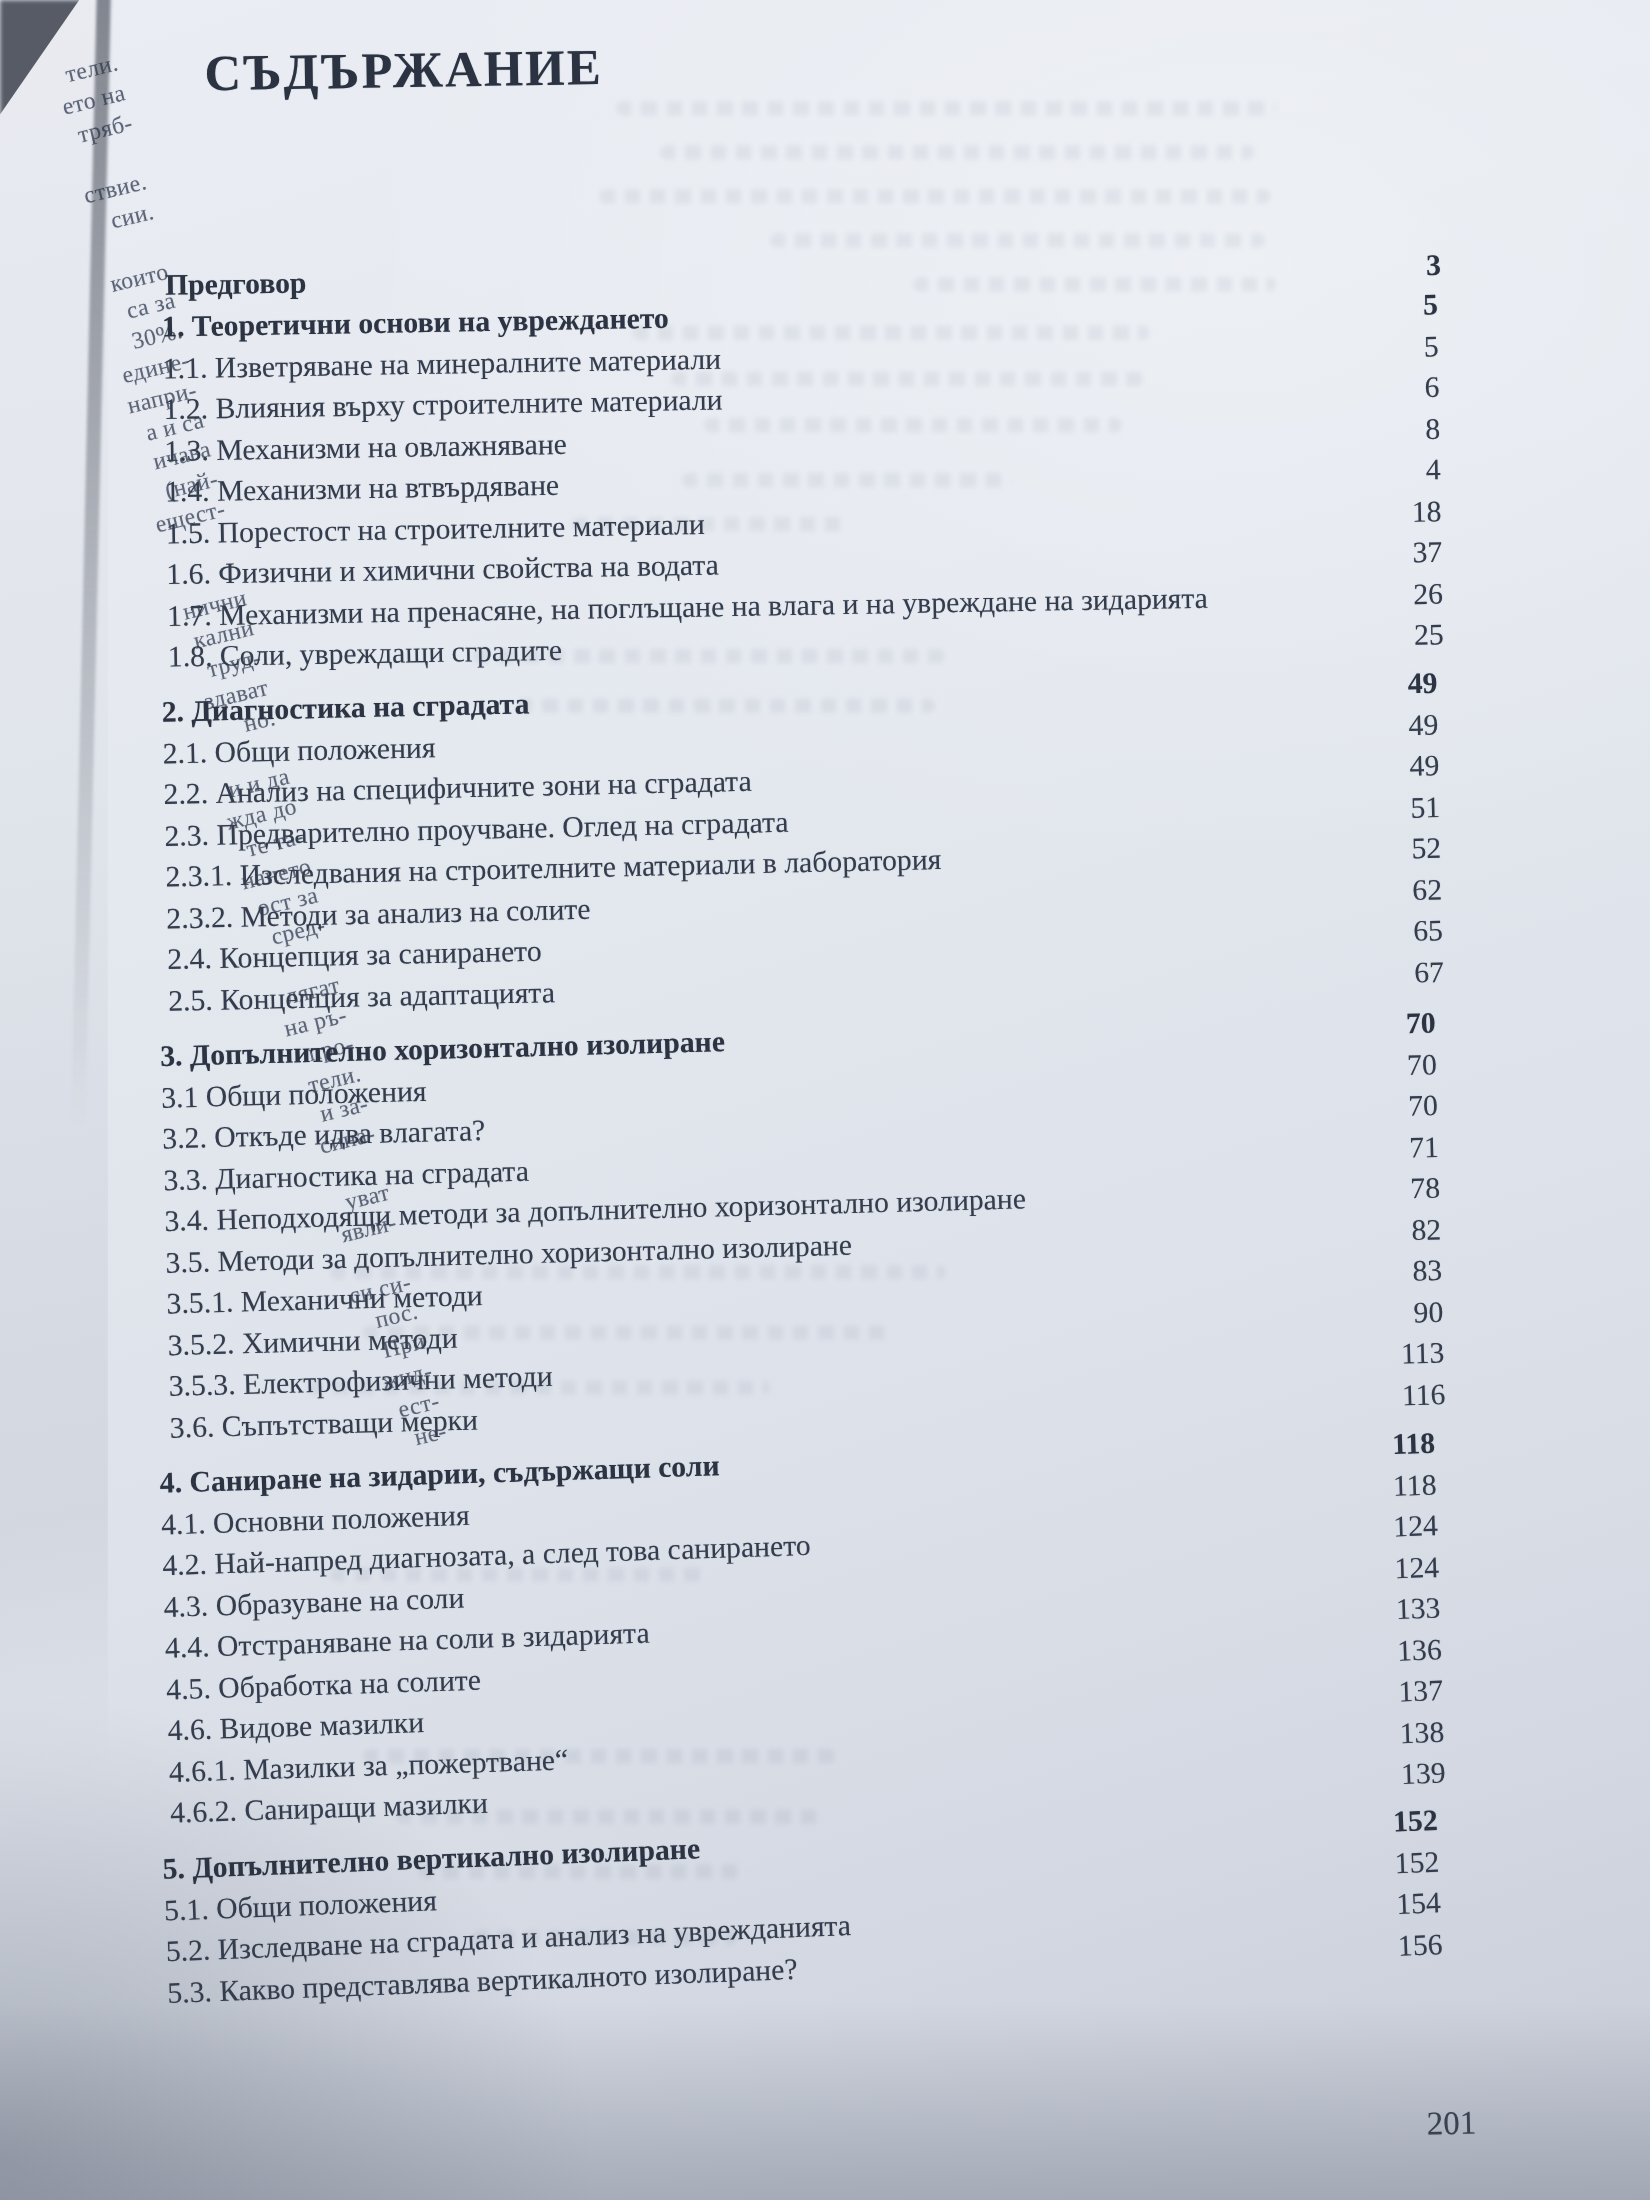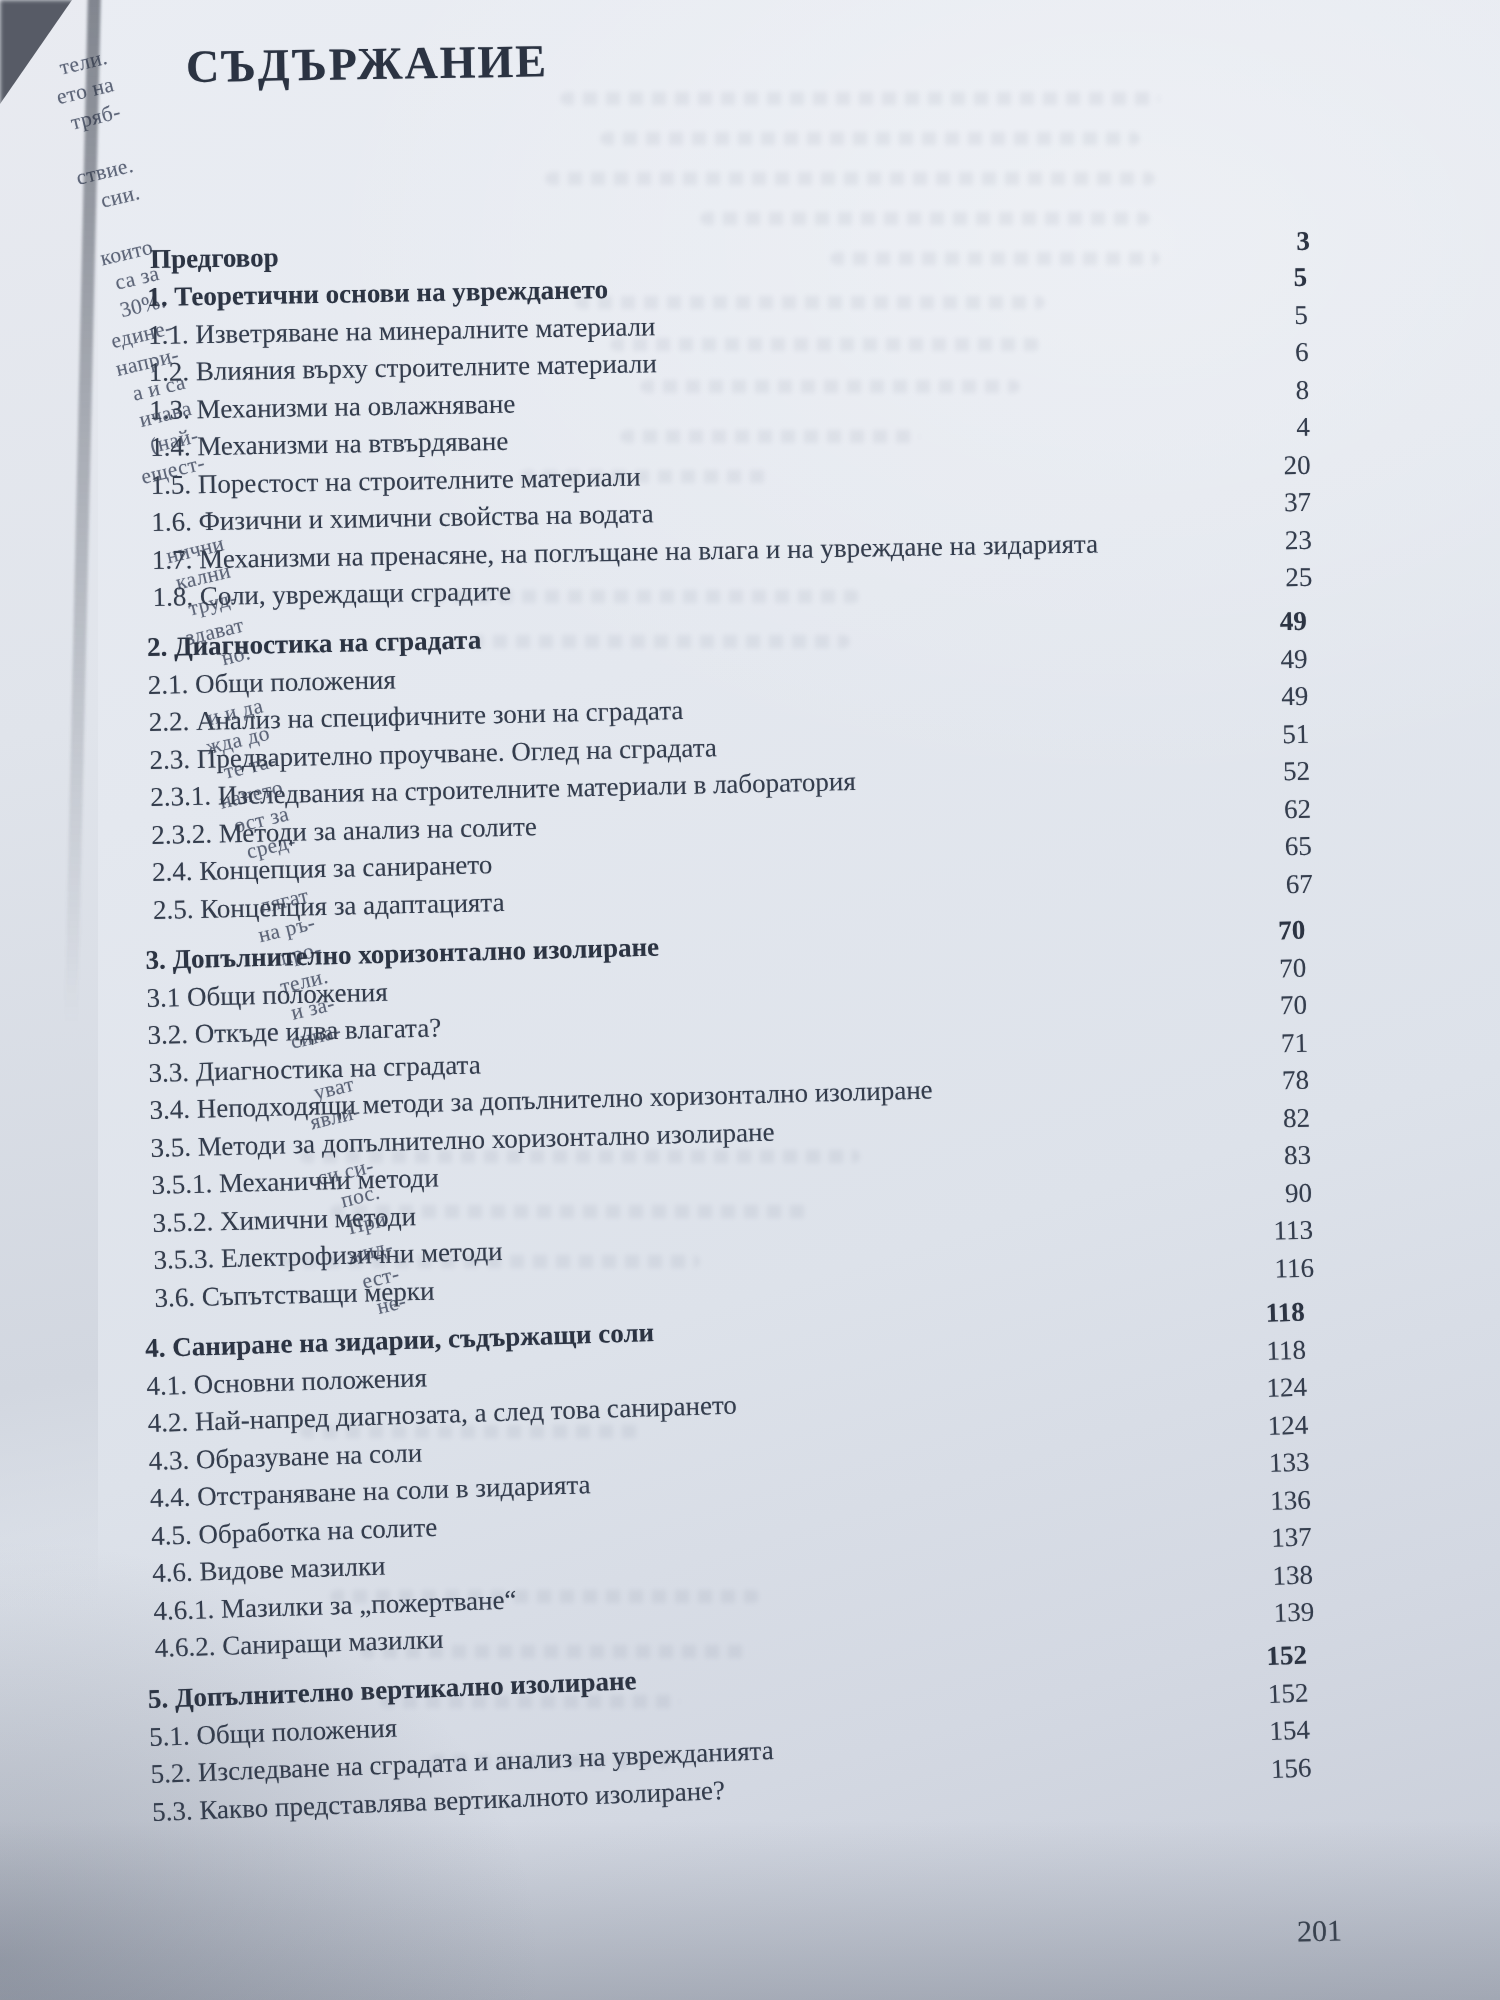--- a/index.html
+++ b/index.html
@@ -196,31 +196,31 @@
     <span class="pagenum">8</span>
   </div>
           <div class="row">
     <span class="label">1.4. Механизми на втвърдяване</span>
     <span class="dots"></span>
     <span class="pagenum">4</span>
   </div>
           <div class="row">
     <span class="label">1.5. Порестост на строителните материали</span>
     <span class="dots"></span>
-    <span class="pagenum">20</span>
+    <span class="pagenum">18</span>
   </div>
           <div class="row">
     <span class="label">1.6. Физични и химични свойства на водата</span>
     <span class="dots"></span>
     <span class="pagenum">37</span>
   </div>
           <div class="row">
     <span class="label">1.7. Механизми на пренасяне, на поглъщане на влага и на увреждане на зидарията</span>
     <span class="dots"></span>
-    <span class="pagenum">23</span>
+    <span class="pagenum">26</span>
   </div>
           <div class="row">
     <span class="label">1.8. Соли, увреждащи сградите</span>
     <span class="dots"></span>
     <span class="pagenum">25</span>
   </div>
         </div>
         <div class="toc-section" style="transform: rotate(-1.3deg);">
           <div class="row bold">
     <span class="label">2. Диагностика на сградата</span>

